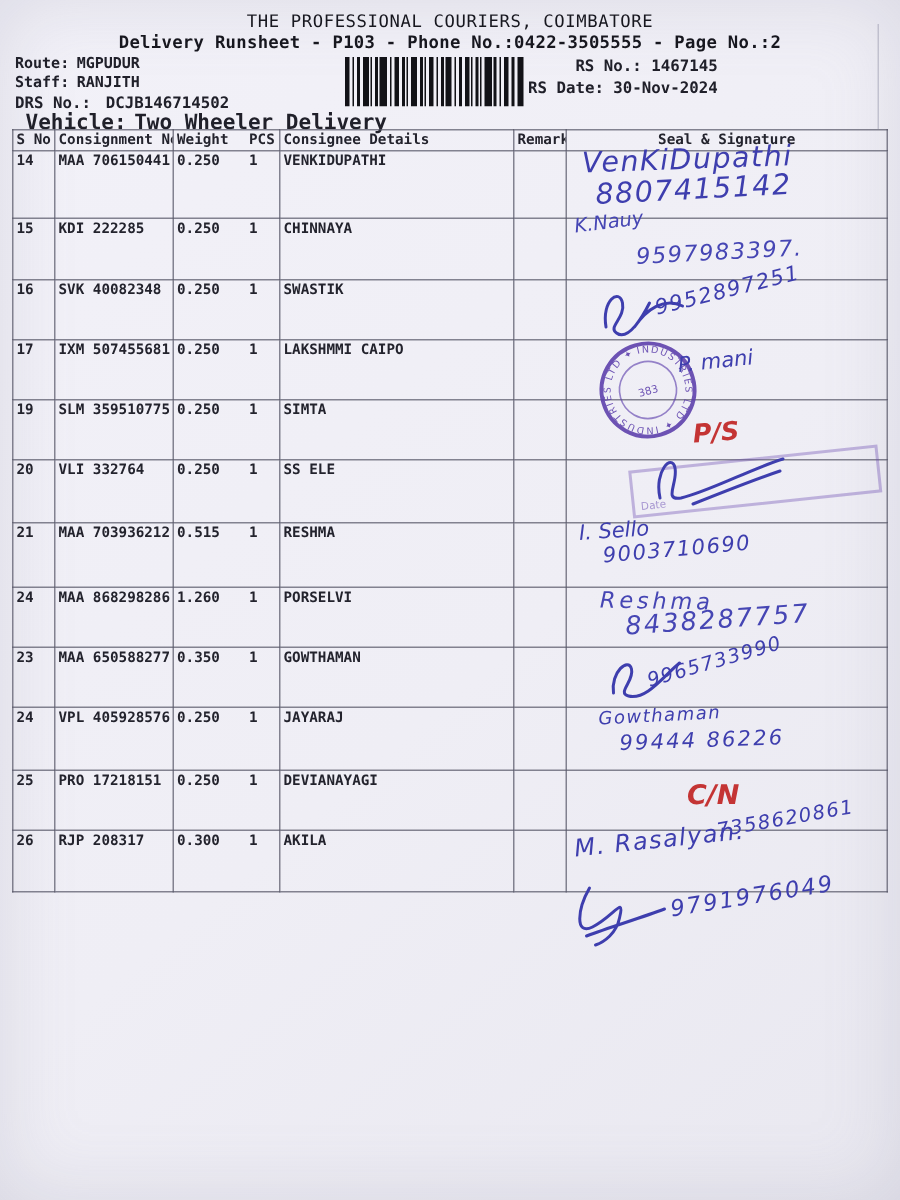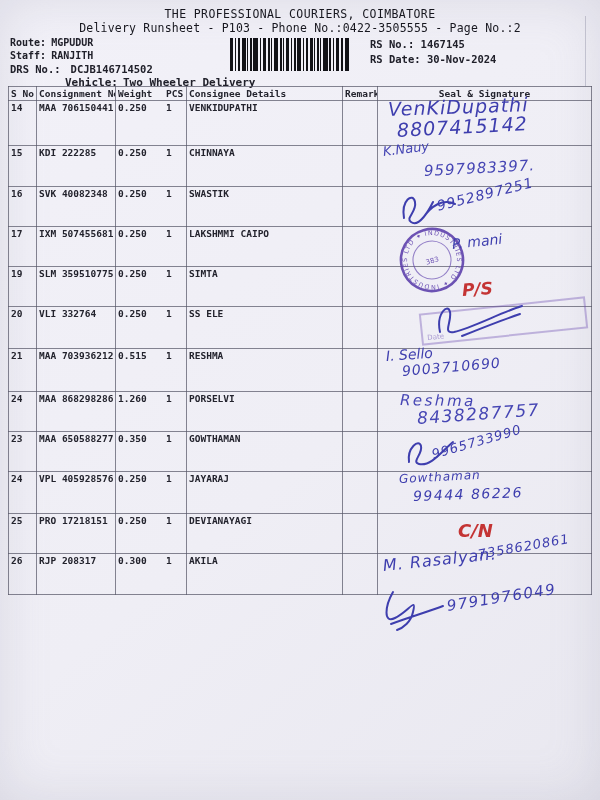--- a/index.html
+++ b/index.html
@@ -14,29 +14,29 @@
     background:linear-gradient(140deg,#f2f1f8 0%,#efeef5 55%,#e9e8f0 100%);
     box-shadow:inset 0 0 50px rgba(140,140,165,0.22);
   }
   
   .doc-title{
     position:absolute;top:7px;left:0;width:600px;text-align:center;
     font-size:11.5px;font-weight:normal;color:#17171f;letter-spacing:.4px;
   }
   .doc-subtitle{
     position:absolute;top:21px;left:0;width:600px;text-align:center;
-    font-size:11.5px;font-weight:normal;color:#17171f;letter-spacing:.2px;
+    font-size:11.5px;font-weight:bold;color:#17171f;letter-spacing:.2px;
   }
   .info-left{position:absolute;left:10px;top:36px;color:#20202a;font-weight:bold;}
   .info-left .ln{font-size:10px;line-height:13px;white-space:nowrap;}
   .info-left .ln.drs{font-size:10.5px;line-height:14px;}
-  .info-left .ln.veh{font-size:11px;line-height:13px;padding-left:7px;margin-left:48px;}
+  .info-left .ln.veh{font-size:14px;line-height:13px;padding-left:7px;}
   .info-left .val{margin-left:5px;}
   .info-left .ln.drs .val{margin-left:10px;}
-  .info-right{position:absolute;left:370px;top:37px;color:#20202a;font-weight:bold;}
+  .info-right{position:absolute;left:352px;top:37px;color:#20202a;font-weight:bold;text-align:right;}
   .info-right .ln{font-size:10.5px;line-height:15px;white-space:nowrap;}
   .barcode{position:absolute;left:230px;top:38px;width:120px;height:33px;}
   .crease{position:absolute;left:585px;top:16px;width:1px;height:70px;background:rgba(120,120,145,0.35);}
 
   
   table.grid{
     position:absolute;left:8px;top:86px;width:583px;
     border-collapse:collapse;table-layout:fixed;padding-left:21px;
   }
   table.grid td{

